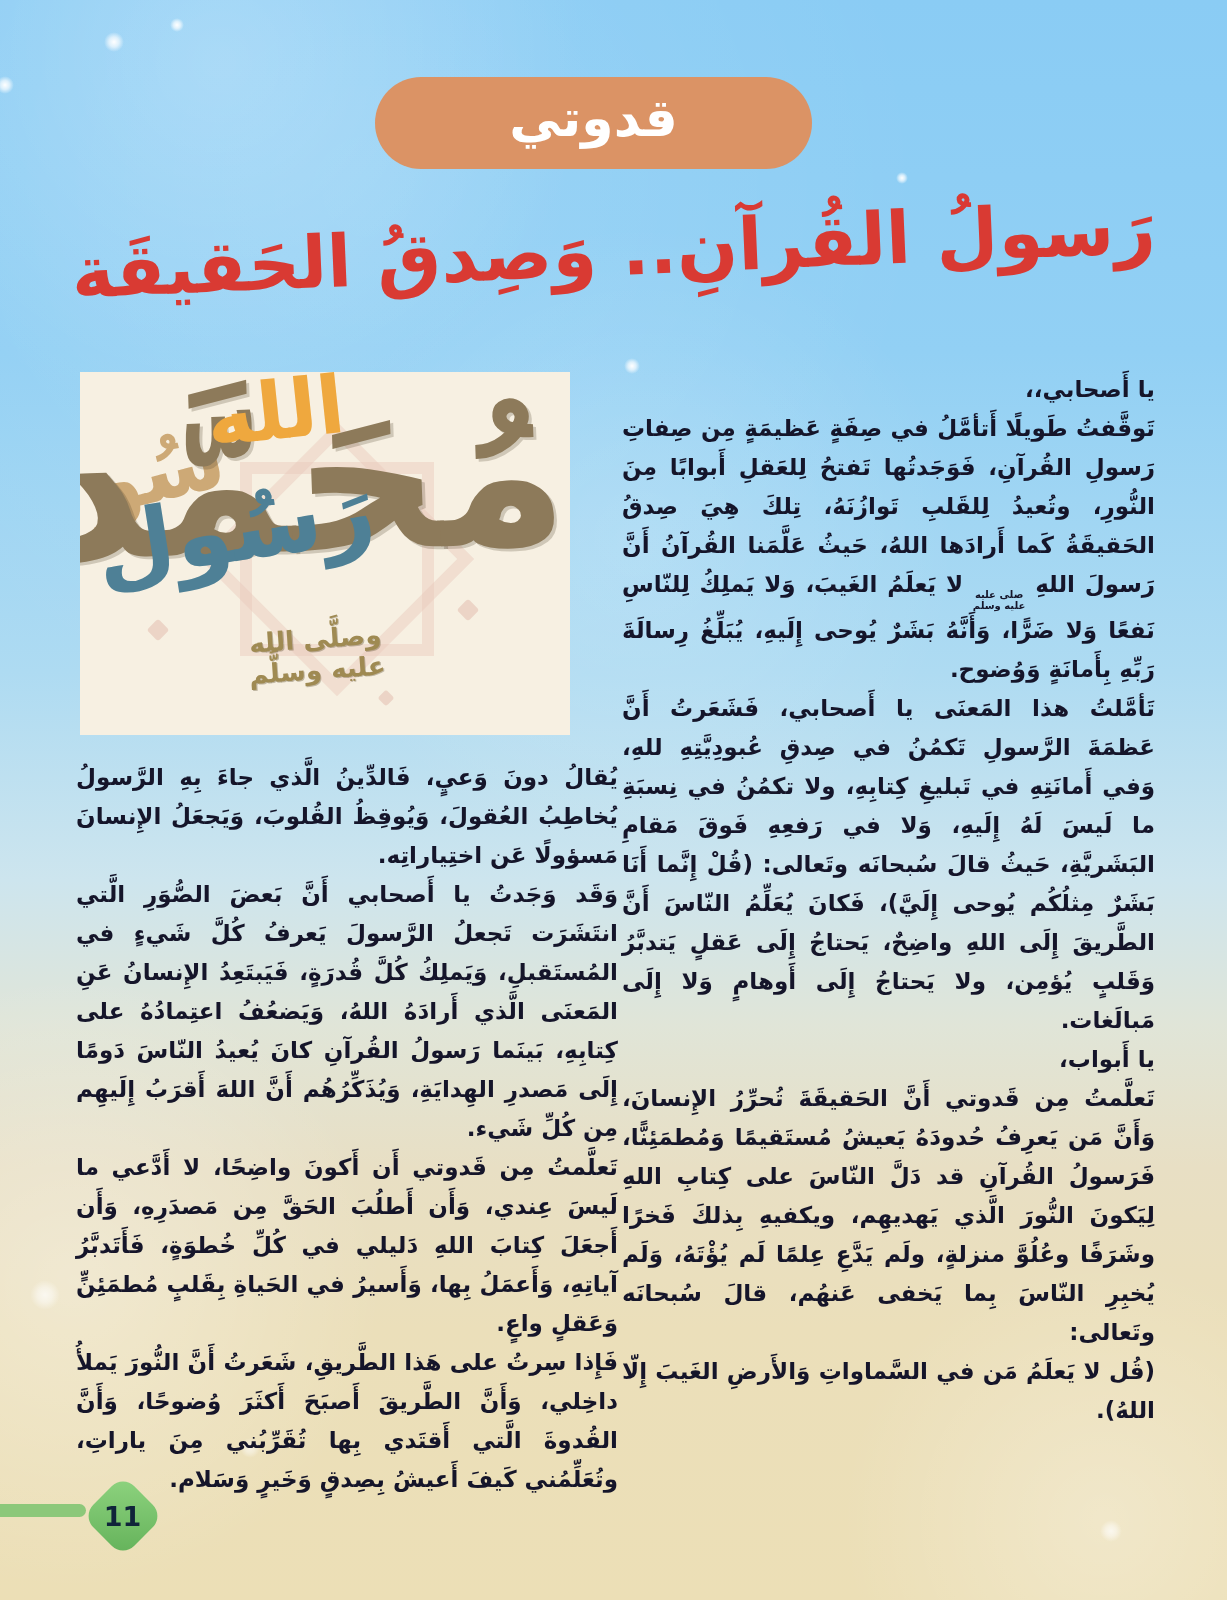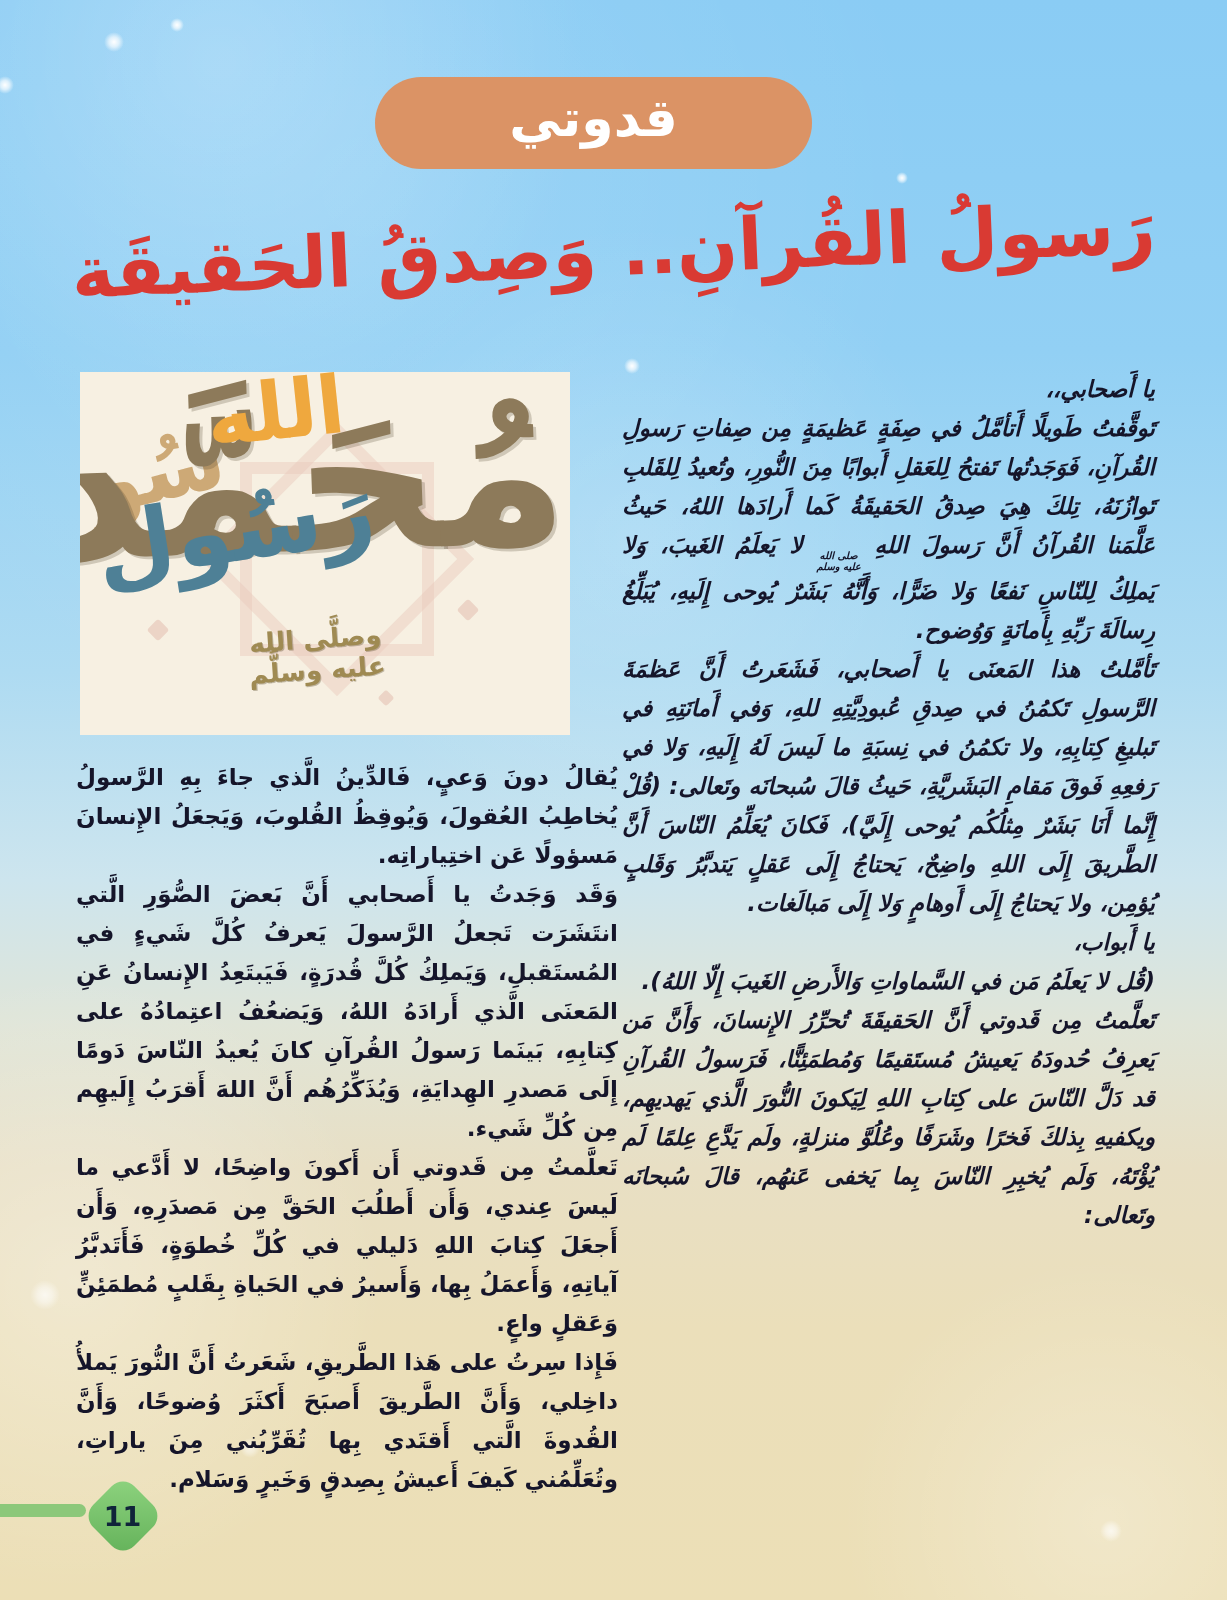--- a/index.html
+++ b/index.html
@@ -56,21 +56,21 @@
     text-align:center;line-height:1.2;transform:rotate(-4deg);
     text-shadow:1px 1px 0 rgba(90,75,40,0.35);
   }
   .w-salawat span{display:block;}
   
   .col{
     position:absolute;color:#15152a;font-size:23px;font-weight:bold;
     line-height:39px;text-align:justify;direction:rtl;
   }
   .col p{margin:0;}
-  .col-right{top:370px;right:72px;width:533px;font-style:italic;}
+  .col-right{top:370px;right:72px;width:533px;}
   .col-left{top:758px;left:76px;width:542px;}
   .salawat-mark{
     display:inline-flex;flex-direction:column;vertical-align:-6px;
     font-size:10px;line-height:1.05;text-align:center;font-weight:bold;color:#15152a;
   }
   
   .footer-line{
     position:absolute;left:0;top:1504px;width:86px;height:13px;
     background:#8cc87a;border-radius:0 8px 8px 0;
   }
@@ -120,27 +120,27 @@
     <span class="cw w-allah">الله</span>
     <span class="cw w-salawat">
       <span>وصلَّى الله</span>
       <span>عليه وسلَّم</span>
     </span>
   </div>
 
   <div class="col col-right">
     <p>يا أَصحابي،،</p>
     <p><span>تَوقَّفتُ طَويلًا أَتأمَّلُ في صِفَةٍ عَظيمَةٍ مِن صِفاتِ رَسولِ القُرآنِ، فَوَجَدتُها تَفتحُ لِلعَقلِ أَبوابًا مِنَ النُّورِ، وتُعيدُ لِلقَلبِ تَوازُنَهُ، تِلكَ هِيَ صِدقُ الحَقيقَةُ كَما أَرادَها اللهُ، حَيثُ عَلَّمَنا القُرآنُ أَنَّ رَسولَ اللهِ </span><span class="salawat-mark">
-          <span>صلى الله</span>
+          <span>صلى عليه</span>
           <span>عليه وسلم</span>
         </span><span> لا يَعلَمُ الغَيبَ، وَلا يَملِكُ لِلنّاسِ نَفعًا وَلا ضَرًّا، وَأَنَّهُ بَشَرٌ يُوحى إِلَيهِ، يُبَلِّغُ رِسالَةَ رَبِّهِ بِأَمانَةٍ وَوُضوح.</span></p>
     <p>تَأمَّلتُ هذا المَعنَى يا أَصحابي، فَشَعَرتُ أَنَّ عَظمَةَ الرَّسولِ تَكمُنُ في صِدقِ عُبودِيَّتِهِ للهِ، وَفي أَمانَتِهِ في تَبليغِ كِتابِهِ، ولا تكمُنُ في نِسبَةِ ما لَيسَ لَهُ إِلَيهِ، وَلا في رَفعِهِ فَوقَ مَقامِ البَشَريَّةِ، حَيثُ قالَ سُبحانَه وتَعالى: (قُلْ إِنَّما أَنَا بَشَرٌ مِثلُكُم يُوحى إِلَيَّ)، فَكانَ يُعَلِّمُ النّاسَ أَنَّ الطَّريقَ إِلَى اللهِ واضِحٌ، يَحتاجُ إِلَى عَقلٍ يَتدبَّرُ وَقَلبٍ يُؤمِن، ولا يَحتاجُ إِلَى أَوهامٍ وَلا إِلَى مَبالَغات.</p>
     <p>يا أَبواب،</p>
+    <p>تَعلَّمتُ مِن قَدوتي أَنَّ الحَقيقَةَ تُحرِّرُ الإِنسانَ، وَأَنَّ مَن يَعرِفُ حُدودَهُ يَعيشُ مُستَقيمًا وَمُطمَئِنًّا، فَرَسولُ القُرآنِ قد دَلَّ النّاسَ على كِتابِ اللهِ لِيَكونَ النُّورَ الَّذي يَهديهِم، ويكفيهِ بِذلكَ فَخرًا وشَرَفًا وعُلُوَّ منزلةٍ، ولَم يَدَّعِ عِلمًا لَم يُؤْتَهُ، وَلَم يُخبِرِ النّاسَ بِما يَخفى عَنهُم، قالَ سُبحانَه وتَعالى:</p>
     <p>(قُل لا يَعلَمُ مَن في السَّماواتِ وَالأَرضِ الغَيبَ إِلّا اللهُ).</p>
-    <p>تَعلَّمتُ مِن قَدوتي أَنَّ الحَقيقَةَ تُحرِّرُ الإِنسانَ، وَأَنَّ مَن يَعرِفُ حُدودَهُ يَعيشُ مُستَقيمًا وَمُطمَئِنًّا، فَرَسولُ القُرآنِ قد دَلَّ النّاسَ على كِتابِ اللهِ لِيَكونَ النُّورَ الَّذي يَهديهِم، ويكفيهِ بِذلكَ فَخرًا وشَرَفًا وعُلُوَّ منزلةٍ، ولَم يَدَّعِ عِلمًا لَم يُؤْتَهُ، وَلَم يُخبِرِ النّاسَ بِما يَخفى عَنهُم، قالَ سُبحانَه وتَعالى:</p>
   </div>
 
   <div class="col col-left">
     <p>يُقالُ دونَ وَعيٍ، فَالدِّينُ الَّذي جاءَ بِهِ الرَّسولُ يُخاطِبُ العُقولَ، وَيُوقِظُ القُلوبَ، وَيَجعَلُ الإِنسانَ مَسؤولًا عَن اختِياراتِه.</p>
     <p>وَقَد وَجَدتُ يا أَصحابي أَنَّ بَعضَ الصُّوَرِ الَّتي انتَشَرَت تَجعلُ الرَّسولَ يَعرفُ كُلَّ شَيءٍ في المُستَقبلِ، وَيَملِكُ كُلَّ قُدرَةٍ، فَيَبتَعِدُ الإِنسانُ عَنِ المَعنَى الَّذي أَرادَهُ اللهُ، وَيَضعُفُ اعتِمادُهُ على كِتابِهِ، بَينَما رَسولُ القُرآنِ كانَ يُعيدُ النّاسَ دَومًا إِلَى مَصدرِ الهِدايَةِ، وَيُذَكِّرُهُم أَنَّ اللهَ أَقرَبُ إِلَيهِم مِن كُلِّ شَيء.</p>
     <p>تَعلَّمتُ مِن قَدوتي أَن أَكونَ واضِحًا، لا أَدَّعي ما لَيسَ عِندي، وَأَن أَطلُبَ الحَقَّ مِن مَصدَرِهِ، وَأَن أَجعَلَ كِتابَ اللهِ دَليلي في كُلِّ خُطوَةٍ، فَأَتَدبَّرُ آياتِهِ، وَأَعمَلُ بِها، وَأَسيرُ في الحَياةِ بِقَلبٍ مُطمَئِنٍّ وَعَقلٍ واعٍ.</p>
     <p>فَإِذا سِرتُ على هَذا الطَّريقِ، شَعَرتُ أَنَّ النُّورَ يَملأُ داخِلي، وَأَنَّ الطَّريقَ أَصبَحَ أَكثَرَ وُضوحًا، وَأَنَّ القُدوةَ الَّتي أَقتَدي بِها تُقَرِّبُني مِنَ ياراتِ، وتُعَلِّمُني كَيفَ أَعيشُ بِصِدقٍ وَخَيرٍ وَسَلام.</p>
   </div>
 
   <div class="footer-line"></div>

